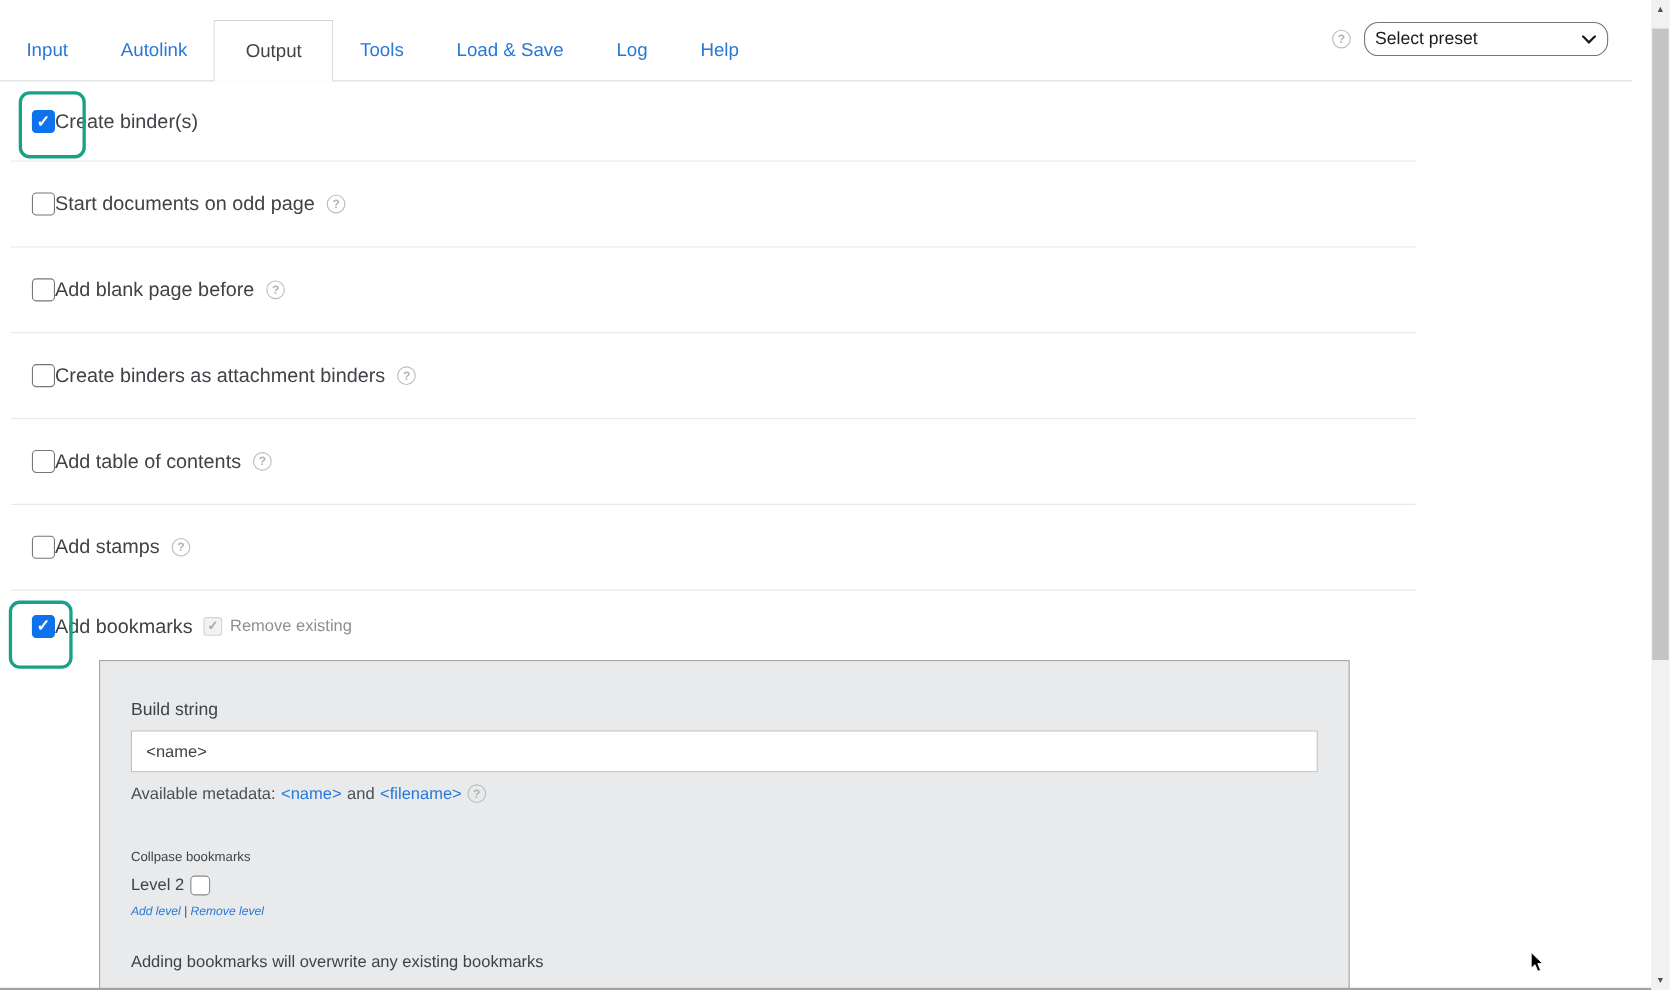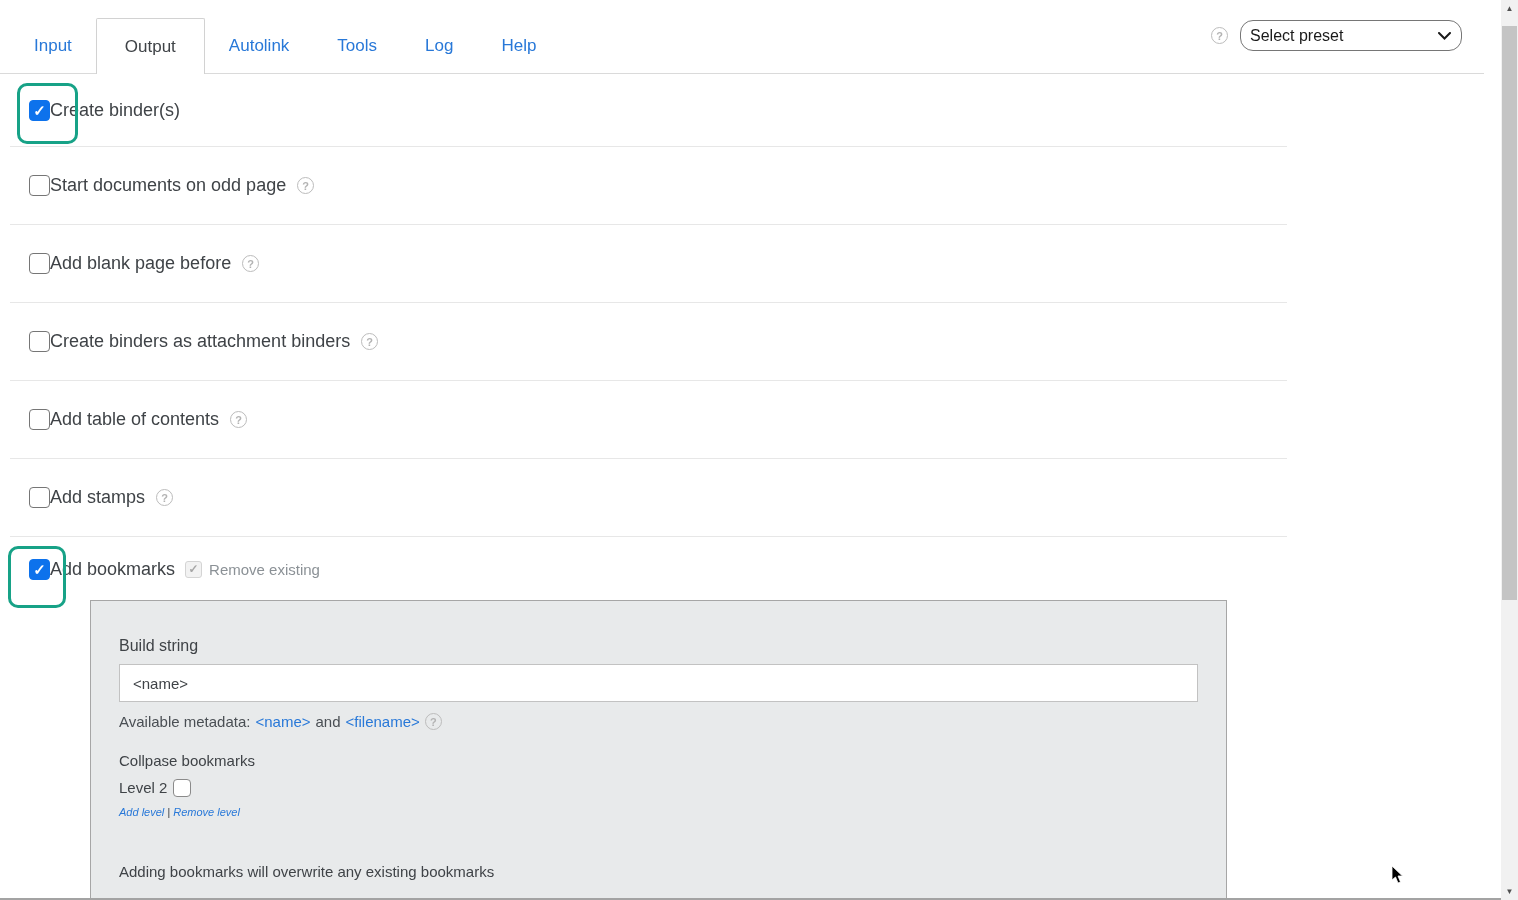--- a/index.html
+++ b/index.html
@@ -2,21 +2,21 @@
 <html><head>
 <meta charset="utf-8">
 <style>
   * { margin:0; padding:0; box-sizing:border-box; }
   html,body { width:1518px; height:900px; overflow:hidden; background:#ffffff;
               font-family:"Liberation Sans", sans-serif; }
   .page { position:relative; width:1518px; height:900px; background:#fff; }
 
   
   .tabbar { position:absolute; top:0; left:0; width:1484px; height:74px;
-            display:flex; align-items:flex-end; padding-left:10px;
+            display:flex; align-items:flex-end; padding-left:0;
             border-bottom:1px solid #dadada;justify-content:center; }
   .tab { height:55px; line-height:55px; padding:0 24px; font-size:17px;
          color:#2878d8; cursor:pointer; white-space:nowrap; }
   .tab.active { background:#fff; color:#3f4347; border:1px solid #d2d2d2;
                 border-bottom:none; padding:0 28px; height:56px; line-height:56px;
                 margin-bottom:-1px; border-radius:2px 2px 0 0; }
   .tabbar-right { margin-left:auto; display:flex; align-items:center;
                   padding-right:22px; margin-bottom:22px; }
   .help-circle { display:inline-flex; align-items:center; justify-content:center;
                  width:17px; height:17px; border:1.5px solid #bcbcbc; border-radius:50%;
@@ -56,26 +56,26 @@
   .panel { position:absolute; top:600px; left:90px; width:1137px; height:302px;
            background:#e8eaeb; border:1px solid #a6a6a6; padding:36px 0 0 28px; }
   .panel-title { font-size:16px; color:#3f4347; }
   .build-input { margin-top:9px; width:1079px; height:38px; border:1px solid #c2c2c2;
                  background:#fff; font-size:15px; color:#3f4347; padding:0 13px;
                  font-family:"Liberation Sans", sans-serif; display:block; }
   .metadata-line { width:1079px; margin-top:11px; text-align:right; font-size:15px;
                    color:#4a4f54; display:flex; 
                    align-items:center; gap:5px; }
   .blue-link { color:#2878d8; text-decoration:none; cursor:pointer; }
-  .collapse-title { margin-top:22px; font-size:15px; color:#3f4347; }
+  .collapse-title { margin-top:42px; font-size:12px; color:#3f4347; }
   .level-line { margin-top:10px; display:flex; align-items:flex-start; font-size:15px; color:#3f4347; }
   .level-check { width:18px; height:18px; border:1px solid #8a8a8a; border-radius:4px;
                  background:#fff; margin-left:6px; cursor:pointer; }
   .links-line { margin-top:9px; font-size:11px; color:#3f4347;font-style:italic; }
-  .panel-note { margin-top:45px; font-size:15px; color:#3f4347; }
+  .panel-note { margin-top:31px; font-size:15px; color:#3f4347; }
 
   
   .scrollbar { position:absolute; top:0; right:0; width:17px; height:900px; background:#f1f1f1; }
   .sb-btn { position:absolute; left:0; width:17px; height:17px; display:flex;
             align-items:center; justify-content:center; font-size:8px; color:#505050;
             cursor:pointer; }
   .sb-up { top:0; }
   .sb-down { bottom:0; }
   .sb-thumb { position:absolute; left:1px; top:26px; width:15px; height:574px;
               background:#c4c4c4; cursor:pointer; }
@@ -85,23 +85,24 @@
   
   .cursor { position:absolute; left:1391px; top:866px; }
 </style>
 </head>
 <body>
 
 <div class="page">
 
   <div class="tabbar">
     <div class="tab">Input</div>
+    <div class="tab">Autolink</div>
     <div class="tab active">Output</div>
-    <div class="tab">Autolink</div>
     <div class="tab">Tools</div>
+    <div class="tab">Load &amp; Save</div>
     <div class="tab">Log</div>
     <div class="tab">Help</div>
     <div class="tabbar-right">
       <span class="help-circle">?</span>
       <div class="preset-select">
         <span>Select preset</span>
         <svg width="13" height="8" viewBox="0 0 13 8">
           <path d="M1 1 L6.5 6.5 L12 1" fill="none" stroke="#1a1a1a" stroke-width="2" stroke-linecap="round"></path>
         </svg>
       </div>

